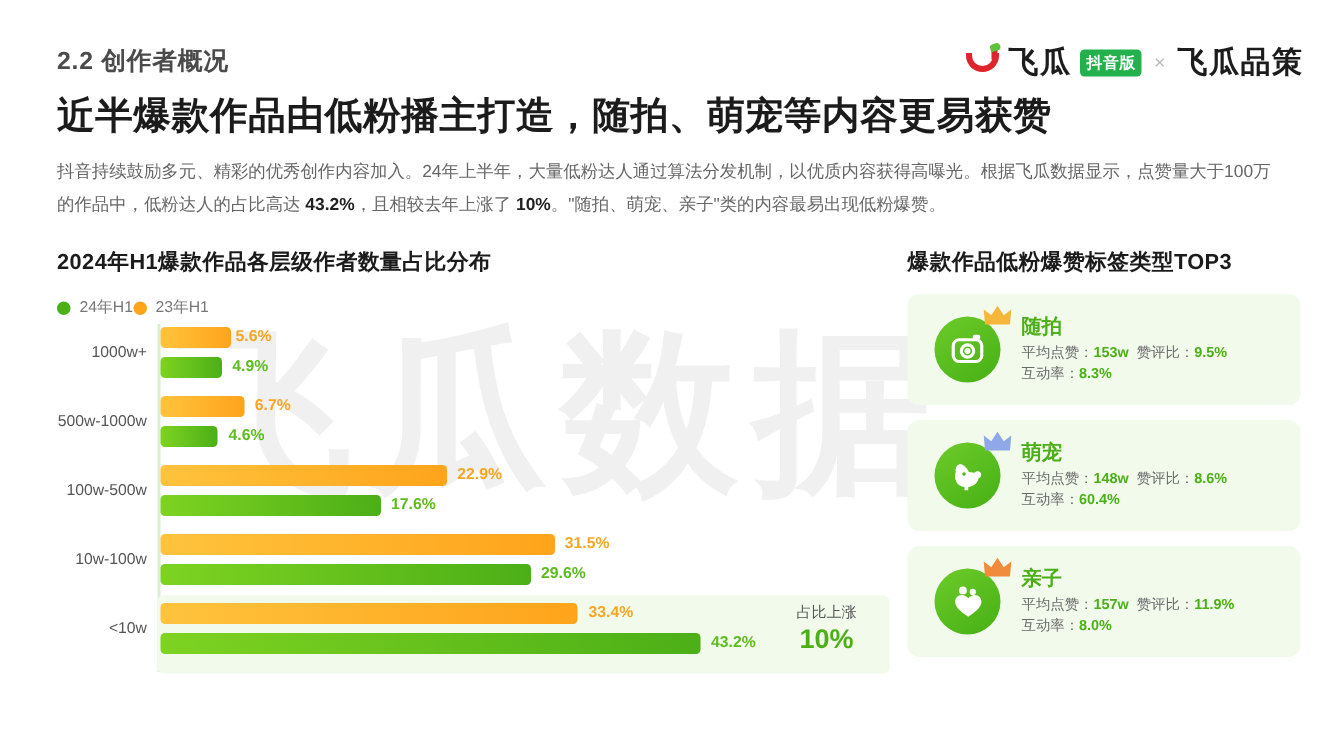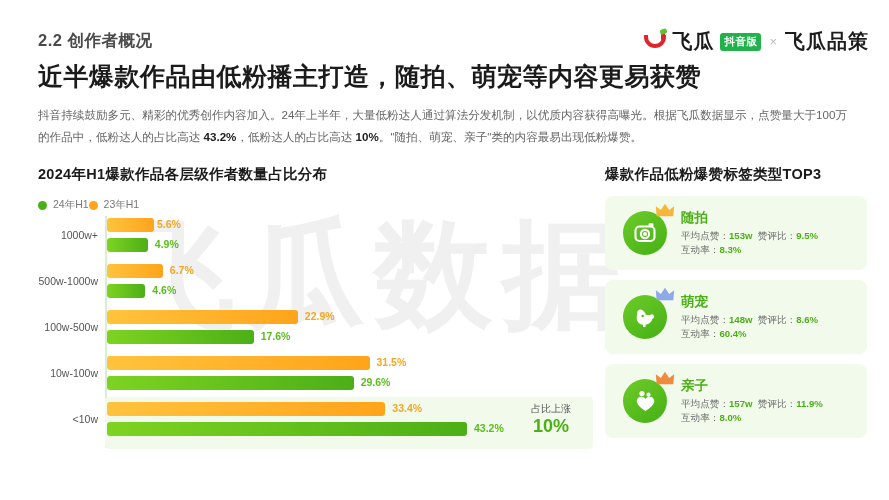--- a/index.html
+++ b/index.html
@@ -135,21 +135,21 @@
         <span class="stem"></span>
         <span class="leaf"></span>
     </span>
     <span class="brand-name">飞瓜</span>
     <span class="brand-tag">抖音版</span>
     <span class="brand-x">×</span>
     <span class="brand-name2">飞瓜品策</span>
   </div>
 
   <div class="lede">
-    <span>抖音持续鼓励多元、精彩的优秀创作内容加入。24年上半年，大量低粉达人通过算法分发机制，以优质内容获得高曝光。根据飞瓜数据显示，点赞量大于100万的作品中，低粉达人的占比高达 </span><b>43.2%</b><span>，低粉达人的占比高达 </span><b>10%</b><span>。"随拍、萌宠、亲子"类的内容最易出现低粉爆赞。</span>
+    <span>抖音持续鼓励多元、精彩的优秀创作内容加入。24年上半年，大量低粉达人通过算法分发机制，以优质内容获得高曝光。根据飞瓜数据显示，点赞量大于100万的作品中，低粉达人的占比高达 </span><b>43.2%</b><span>，且相较去年上涨了 </span><b>10%</b><span>。"随拍、萌宠、亲子"类的内容最易出现低粉爆赞。</span>
   </div>
 
   <div class="sec-title" id="chart-title">2024年H1爆款作品各层级作者数量占比分布</div>
 
   <div class="legend">
     <span class="lg">
       <i class="dot" style="background: rgb(76, 175, 23);"></i>
       <span>24年H1</span>
     </span>
     <span class="lg">

